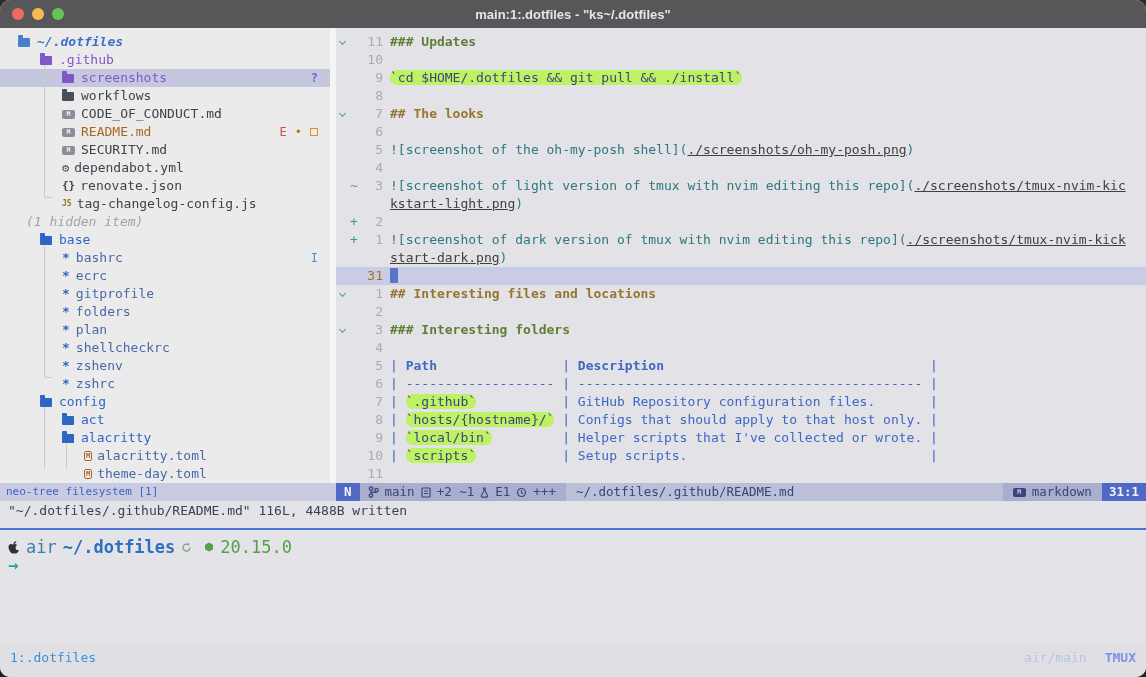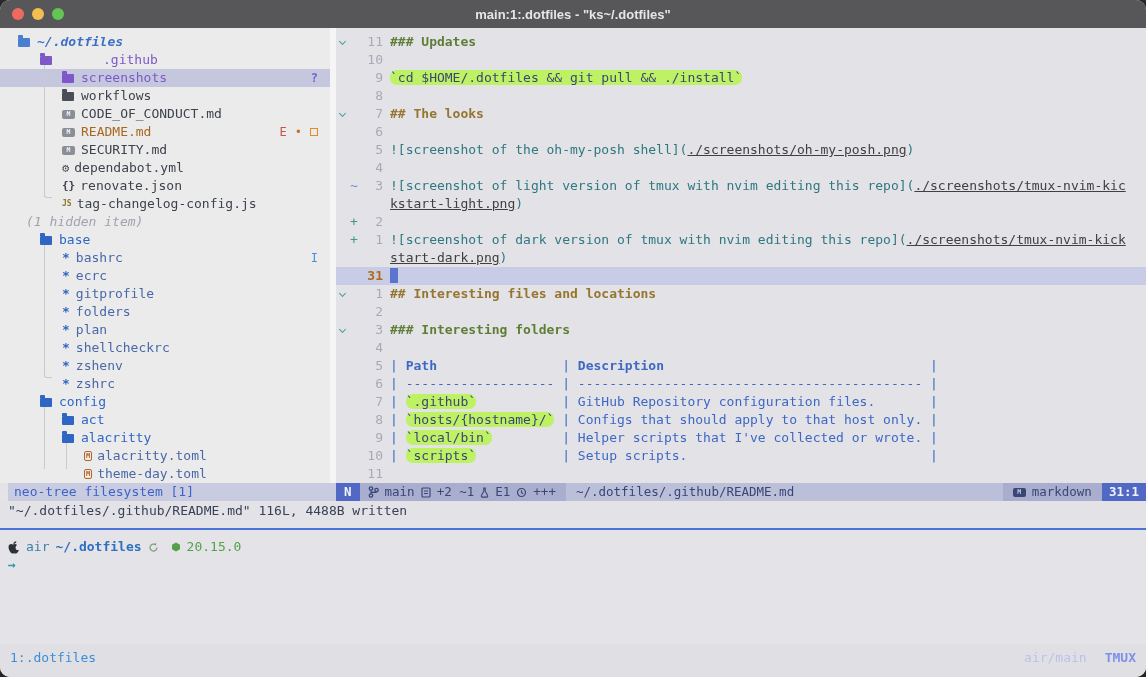--- a/index.html
+++ b/index.html
@@ -17,22 +17,22 @@
   .light.green { background:#62C554; }
   .title { position:absolute; left:0; right:0; text-align:center; color:#E6E6E6;
            font-family:"Liberation Sans", sans-serif; font-size:13px; font-weight:bold; }
 
   
   .nvim { height:492px; display:flex; flex-direction:column; flex:0 0 auto; }
   .nvim-main { display:flex; height:473px; }
   .tree-col { width:336px; display:flex; flex-direction:column; }
   .tree-rows { height:455px; background:#EBEBEC; border-right:6px solid #F5F5F6;
                padding-top:5px; position:relative; font-size:13px; overflow:hidden; }
-  .tree-status { height:18px; background:#C9CCE1; color:#3D63C8; font-size:13px;
-                 line-height:18px; padding-left:6px;margin-left:8px; }
+  .tree-status { height:18px; background:#C9CCE1; color:#3D63C8; font-size:11px;
+                 line-height:18px; padding-left:6px; }
   .trow { height:18px; line-height:18px; display:flex; align-items:center; white-space:pre; }
   .trow.sel { background:#C5C7DE; }
   .tspacer { flex:1; }
   .tbadges { margin-right:12px; display:flex; gap:8px; align-items:center; font-size:12px; }
   .b-purple { color:#7B5FD0; font-weight:bold; }
   .b-red { color:#C8524A; }
   .b-dot { color:#C07820; }
   .b-info { color:#4A90D8; }
   .badge-box { width:8px; height:8px; border:1.5px solid #E08A28; display:inline-block; }
   .guide { position:absolute; width:1px; background:#C9C9CE; }
@@ -68,21 +68,21 @@
   .ed-rows { height:455px; background:#E2E2E7; padding-top:5px; font-size:13px; overflow:hidden; }
   .edrow { height:18px; line-height:18px; display:flex; white-space:pre; }
   .edrow.cul { background:#C8CCE6; }
   .g-fold { width:14px; text-align:center; flex:0 0 auto; position:relative; }
   .chev { position:absolute; left:4px; top:6px; width:5px; height:5px;
           border-left:1.6px solid #4A9AA0; border-bottom:1.6px solid #4A9AA0;
           transform:rotate(-45deg); }
   .g-sign { width:12px; flex:0 0 auto; text-align:left; }
   .g-chg { color:#6A8FD9; } .g-add { color:#3F9A8A; }
   .g-num { width:21px; flex:0 0 auto; text-align:right; color:#A8AAB6; }
-  .g-num.cur { color:#B06D10; font-weight:bold; }
+  .g-num.cur { color:#B06D10; font-weight:normal; }
   .etext { padding-left:7px; overflow:hidden; }
   .cursorblk { display:inline-block; width:8px; height:15px; background:#5B74CC;
                vertical-align:-3px; }
   .s-h2 { color:#96762E; font-weight:bold; }
   .s-h3 { color:#5E7E34; font-weight:bold; }
   .s-txt { color:#2F7880; }
   .s-link { color:#404040; text-decoration:underline; }
   .s-code { background:#bef264; color:#3A4578;border-radius:7px; }
   .s-tbl { color:#3E68C4; }
   .s-tblh { color:#3E68C4; font-weight:bold; }
@@ -97,21 +97,21 @@
   .sl-ico { display:inline-flex; align-items:center; }
   .ico-mdft { display:inline-block; width:13px; height:9px; background:#3A4578; border-radius:2px;
               color:#C9CCE1; font-size:6.5px; line-height:9px; text-align:center; font-weight:bold; }
 
   .msgline { height:19px; line-height:19px; background:#E2E2E7; color:#3A4258;
              font-size:13px; padding-left:8px; }
 
   
   .pane-gap { height:8px; }
   .pane-border { height:2px; background:#4A72D8; }
-  .shell { flex:1; padding:8px 0 0 8px; font-size:13px; }
+  .shell { flex:1; padding:8px 0 0 8px; font-size:17px; }
   .pline { height:18px; line-height:18px; display:flex; align-items:center; gap:6px; }
   .p-host { color:#3E7FA8; }
   .p-cwd { color:#2D6FC0; font-weight:bold; }
   .p-node { color:#55A048; }
   .p-arrow { color:#2F9AA0; font-weight:bold; }
 
   .tmuxbar { height:33px; background:#E0E0E4; display:flex; align-items:flex-start;
              padding:6px 10px 0 10px; font-size:13px; flex:0 0 auto; }
   .tm-win { color:#3D8ED8; }
   .tm-spacer { flex:1; }
@@ -136,21 +136,21 @@
     <div class="nvim-main">
       <div class="tree-col">
         <div class="tree-rows" id="tree-rows">
           <div class="guide" style="left:44px; top:36px;  height:126px;"></div>
           <div class="guide-elbow" style="left:44px; top:153px; height:17px;"></div>
           <div class="guide" style="left:44px; top:216px; height:126px;"></div>
           <div class="guide-elbow" style="left:44px; top:333px; height:17px;"></div>
           <div class="guide" style="left:44px; top:378px; height:63px;"></div>
           <div class="guide" style="left:66px; top:414px; height:27px;"></div>
         <div class="trow" style="padding-left: 18px;"><span class="ico-folder" style="background: rgb(74, 127, 208);"></span><span class="c-root">~/.dotfiles</span><span class="tspacer"></span></div>
-            <div class="trow" style="padding-left: 40px; gap: 44px;"><span class="ico-folder" style="background: rgb(126, 88, 200);"></span><span class="c-purple">.github</span><span class="tspacer"></span></div>
+            <div class="trow" style="padding-left: 40px;"><span class="ico-folder" style="background: rgb(126, 88, 200);"></span><span class="c-purple">.github</span><span class="tspacer"></span></div>
             <div class="trow sel" style="padding-left: 62px;"><span class="ico-folder" style="background: rgb(126, 88, 200);"></span><span class="c-purple">screenshots</span><span class="tspacer"></span><span class="tbadges"><span class="b-purple">?</span></span></div>
             <div class="trow" style="padding-left: 62px;"><span class="ico-folder" style="background: rgb(74, 78, 86);"></span><span class="c-dark">workflows</span><span class="tspacer"></span></div>
             <div class="trow" style="padding-left: 62px;"><span class="ico-md">M</span><span class="c-file">CODE_OF_CONDUCT.md</span><span class="tspacer"></span></div>
             <div class="trow" style="padding-left: 62px;"><span class="ico-md">M</span><span class="c-orange">README.md</span><span class="tspacer"></span><span class="tbadges"><span class="b-red">E</span><span class="b-dot">•</span><span class="badge-box"></span></span></div>
             <div class="trow" style="padding-left: 62px;"><span class="ico-md">M</span><span class="c-file">SECURITY.md</span><span class="tspacer"></span></div>
             <div class="trow" style="padding-left: 62px;"><span class="ico-gear">⚙</span><span class="c-file">dependabot.yml</span><span class="tspacer"></span></div>
             <div class="trow" style="padding-left: 62px;"><span class="ico-json">{}</span><span class="c-file">renovate.json</span><span class="tspacer"></span></div>
             <div class="trow" style="padding-left: 62px;"><span class="ico-js">JS</span><span class="c-file">tag-changelog-config.js</span><span class="tspacer"></span></div>
             <div class="trow" style="padding-left: 26px;"><span class="c-hidden">(1 hidden item)</span><span class="tspacer"></span></div>
             <div class="trow" style="padding-left: 40px;"><span class="ico-folder" style="background: rgb(47, 102, 197);"></span><span class="c-blue">base</span><span class="tspacer"></span></div>

